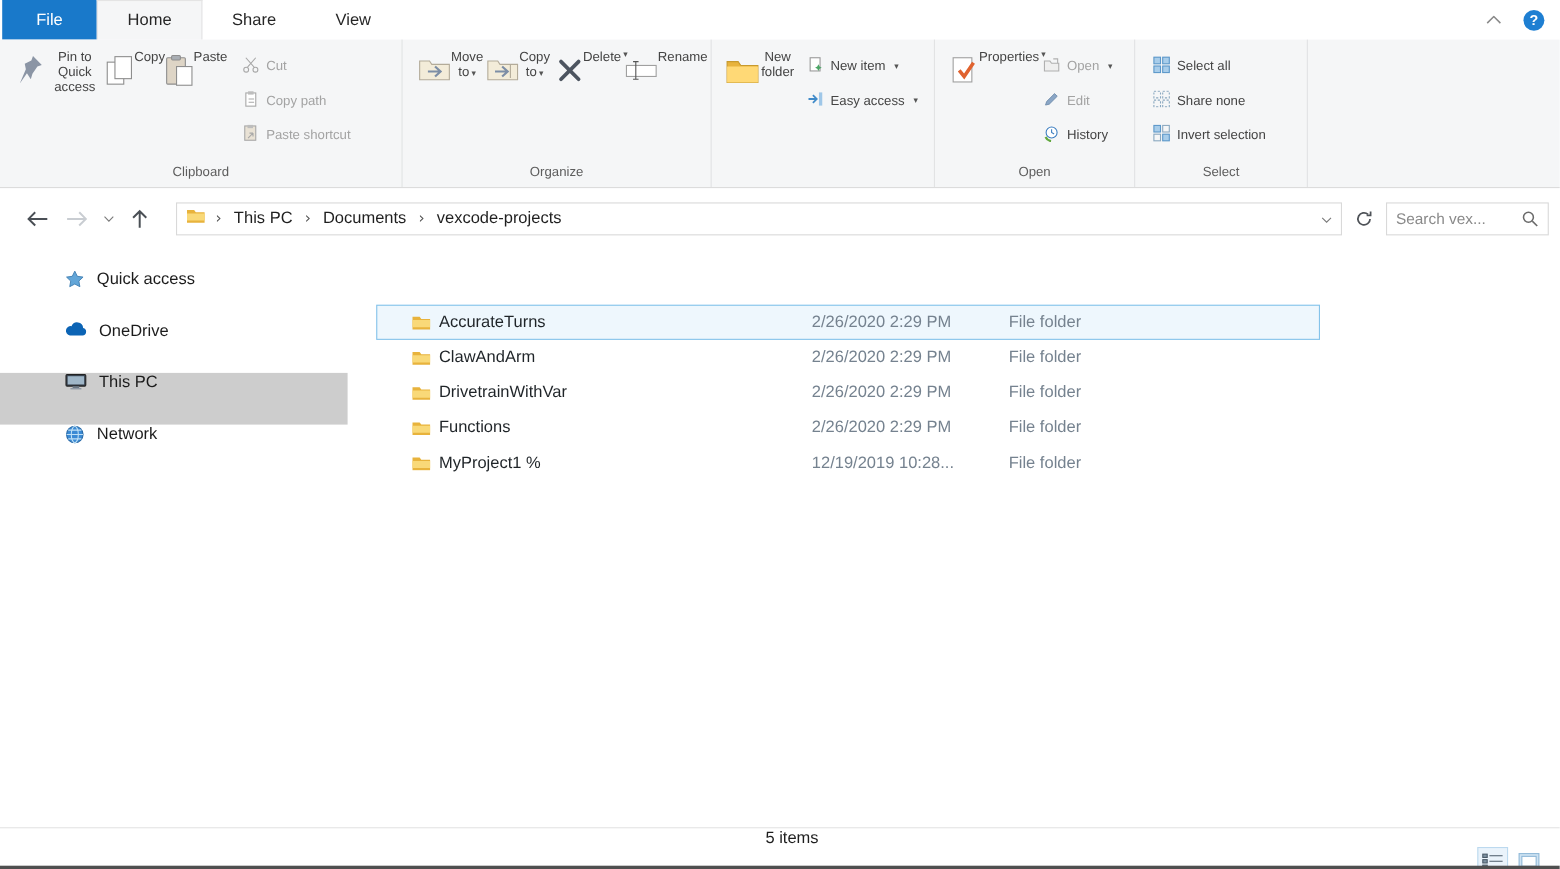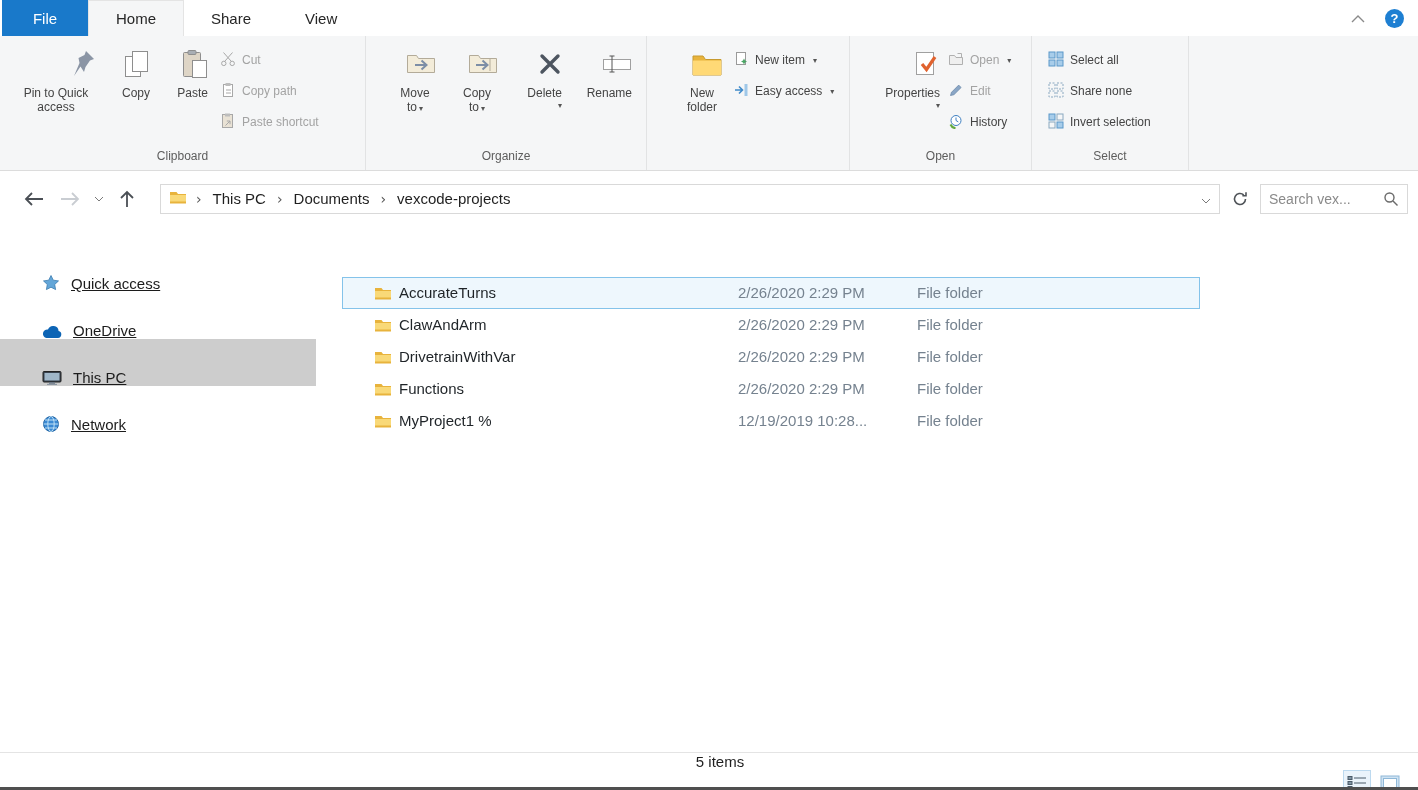--- a/index.html
+++ b/index.html
@@ -12,21 +12,21 @@
   .tab { padding:0 27px; font-size:15px; color:#262626; display:flex; align-items:center; cursor:default; }
   .tab.active { background:#f5f6f7; border:1px solid #e4e4e4; border-bottom:none; }
   .tabbar-right { margin-left:auto; display:flex; align-items:center; gap:20px; padding-right:16px; }
   .helpcircle { width:19px; height:19px; border-radius:50%; background:#1e7fd2; color:#fff; font-size:13px; font-weight:bold; display:flex; align-items:center; justify-content:center; }
 
   
   .ribbon { position:absolute; top:36px; left:0; width:100%; height:135px; background:#f5f6f7; border-bottom:1px solid #dcdcdc; display:flex; }
   .rgroup { height:100%; display:flex; flex-direction:column; border-right:1px solid #e2e3e4; }
   .rgroup-content { flex:1; display:flex; align-items:flex-start; padding-top:6px; }
   .rgroup-label { height:24px; text-align:center; font-size:12px; color:#5d5d5d; line-height:20px; }
-  .bigbtn { display:flex; flex-direction:column; align-items:flex-end; padding-top:2px; cursor:default; }
+  .bigbtn { display:flex; flex-direction:row; align-items:flex-start; padding-top:2px; cursor:default; }
   .bicon { height:40px; display:flex; align-items:center; justify-content:center; margin-bottom:2px; }
   .blabel { font-size:12px; color:#444; text-align:center; line-height:14px; }
   .blabel.narrow { width:42px; }
   .smallcol { display:flex; flex-direction:column; padding-top:6px; }
   .smallbtn { display:flex; align-items:center; gap:6px; font-size:12px; color:#444; height:24px; margin-bottom:7px; padding:0 4px; cursor:default; }
   .disabled .slabel, .slabel.gray { color:#a3a3a3; }
   .caret { font-family:"DejaVu Sans",sans-serif; font-size:8px; color:#555; margin-left:2px; }
   .caret-block { display:block; margin-top:1px; }
 
   
@@ -37,21 +37,21 @@
   .crumb-sep { font-family:"DejaVu Sans",sans-serif; font-size:14px; color:#555; padding:0 9px; }
   .addr-spacer { flex:1; }
   .refreshbtn { width:28px; height:30px; margin-left:6px; display:flex; align-items:center; justify-content:center; }
   .searchbox { width:148px; height:30px; margin-left:6px; border:1px solid #d9d9d9; display:flex; align-items:center; padding:0 8px; }
   .searchbox input { border:none; outline:none; flex:1; width:100px; font-size:14px; color:#000000; background:transparent; }
   .searchbox input::placeholder { color:#8a8a8a; }
 
   
   .main { position:absolute; top:225px; left:0; right:0; bottom:38px; background:#fff; }
   .sidebar { position:absolute; left:0; top:0; width:316px; height:100%; padding-top:20px; }
-  .sideitem { height:47px; display:flex; align-items:flex-end; padding-left:42px; gap:11px; font-size:15px; color:#1c1c1c; cursor:default;text-decoration:underline; }
+  .sideitem { height:47px; display:flex; align-items:flex-start; padding-left:59px; gap:11px; font-size:15px; color:#1c1c1c; cursor:default; }
   .sideitem.selected { background:#cdcdcd; }
   .content { position:absolute; left:316px; top:0; right:0; height:100%; }
   .listheader { position:relative; height:40px; font-size:15px; color:#53687b; }
   .hcheckbox { position:absolute; left:21px; top:13px; width:16px; height:16px; border:1px solid #8f8f8f; background:#fff; }
   .hcell { position:absolute; top:0; line-height:40px; cursor:default; }
   .hdiv { position:absolute; top:9px; height:24px; width:1px; background:#e4e4e4; }
   .sortcaret { position:absolute; top:1px; left:207px; }
   .rows { position:absolute; top:52px; left:26px; width:858px; }
   .frow { position:relative; height:32px; border:1px solid transparent; cursor:default; }
   .frow.selected { border:1px solid #84c3ea; background:#eef7fd; }

